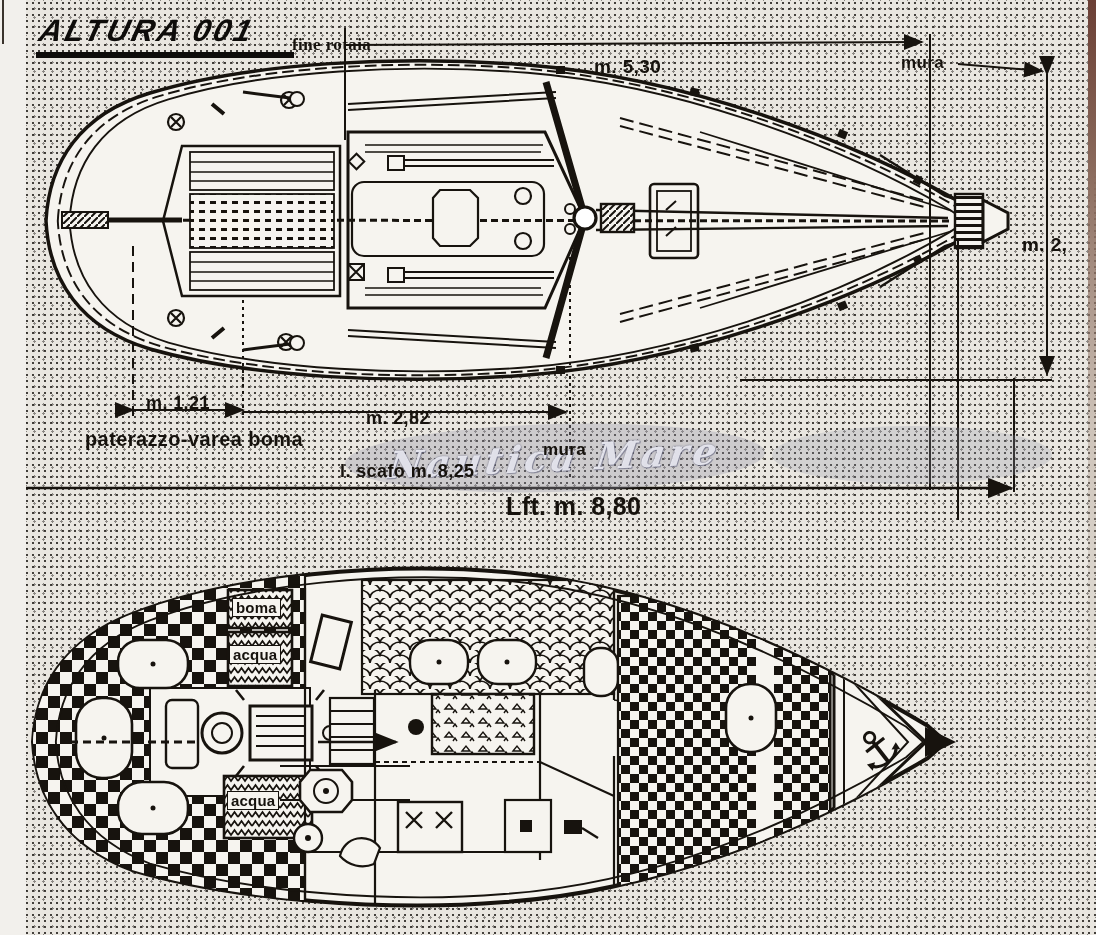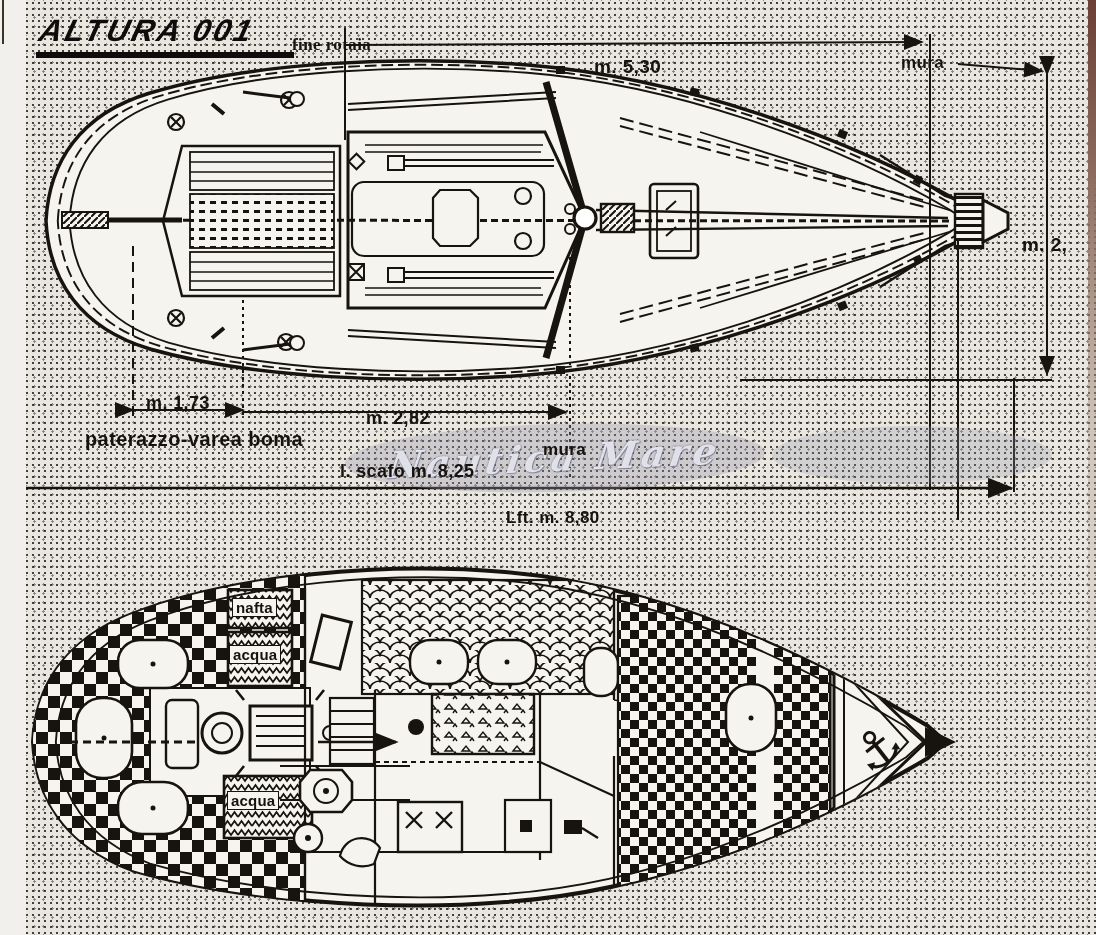--- a/index.html
+++ b/index.html
@@ -310,24 +310,24 @@
   </div>
   <div class="wm" style="left:772px;top:426px;width:280px;height:58px;background:rgba(148,150,168,.26);"></div>
 
   <div class="logo">ALTURA 001</div>
   <div class="logo-bar"></div>
 
   <div class="lbl" style="left:292px;top:35px;font-family:Liberation Serif, serif;">fine rotaia</div>
   <div class="lbl" style="left:594px;top:19px;font-size:19px;margin-top:37px;">m. 5,30</div>
   <div class="lbl" style="left:901px;top:53px;">mura</div>
   <div class="lbl" style="left:1022px;top:206px;font-size:19px;margin-top:28px;">m. 2,</div>
-  <div class="lbl" style="left:146px;top:393px;font-size:18px;">m. 1,73</div>
+  <div class="lbl" style="left:146px;top:393px;font-size:18px;">m. 1,21</div>
   <div class="lbl" style="left:366px;top:408px;font-size:18px;">m. 2,82</div>
   <div class="lbl" style="left:85px;top:428px;font-size:20px;">paterazzo-varea boma</div>
   <div class="lbl" style="left:543px;top:440px;">mura</div>
   <div class="lbl" style="left:340px;top:461px;font-size:18px;">l. scafo m. 8,25</div>
-  <div class="lbl" style="left:506px;top:508px;font-size:17px;">Lft. m. 8,80</div>
-
-  <div class="lbl tank-lbl" style="left:233px;top:599px;">nafta</div>
+  <div class="lbl" style="left:506px;top:492px;font-size:25px;">Lft. m. 8,80</div>
+
+  <div class="lbl tank-lbl" style="left:233px;top:599px;">boma</div>
   <div class="lbl tank-lbl" style="left:230px;top:646px;">acqua</div>
   <div class="lbl tank-lbl" style="left:228px;top:792px;">acqua</div>
 
 </div>
 
 </body></html>

